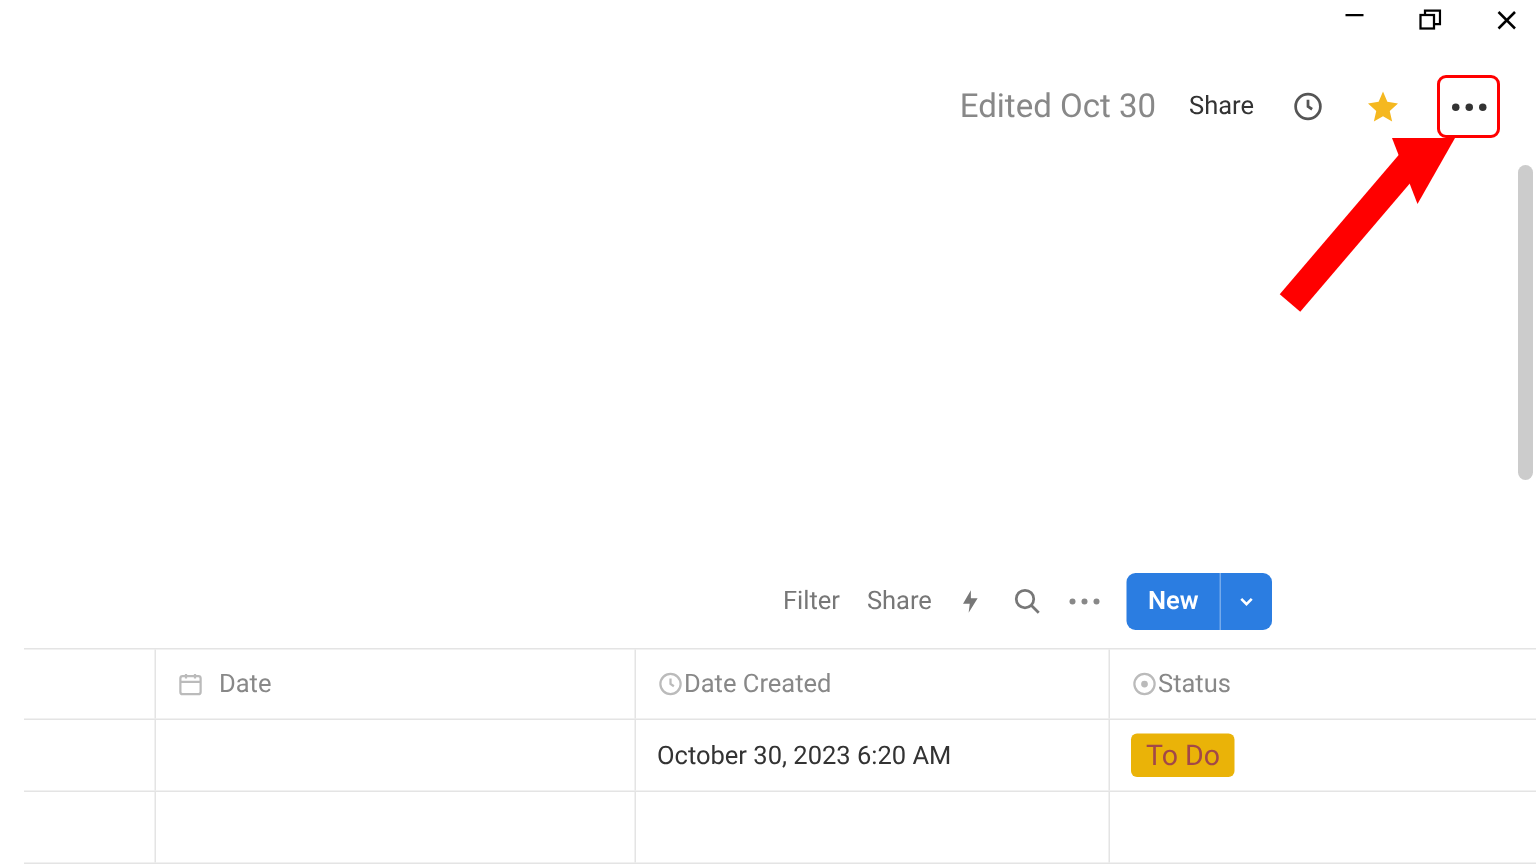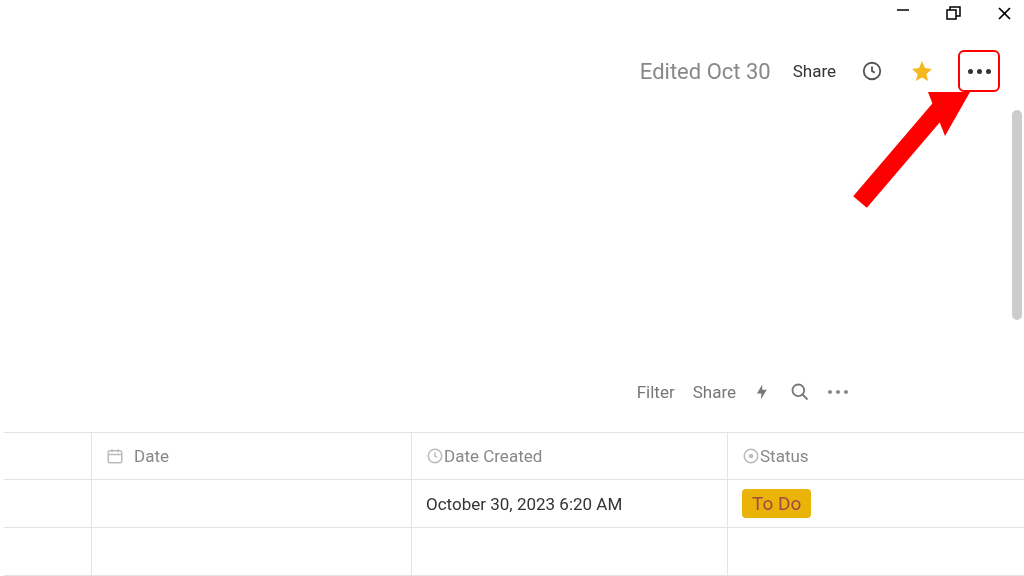--- a/index.html
+++ b/index.html
@@ -119,21 +119,21 @@
       height: 100%;
       display: flex;
       align-items: center;
       justify-content: center;
       padding: 0 10px;
       border-left: 1px solid rgba(255,255,255,0.35);
     }
     .table {
       position: absolute;
       top: 432px;
-      left: 4px;
+      left: 16px;
       right: 0;
     }
     .row {
       display: flex;
       border-top: 1px solid #e4e4e4;
       border-bottom: 1px solid #e4e4e4;
       height: 48px;
     }
     .row + .row { border-top: none; }
     .col0 { width: 88px; border-right: 1px solid #e4e4e4; }
@@ -231,20 +231,28 @@
         <line x1="15" y1="15" x2="21" y2="21"></line>
       </svg>
   </span>
   <span class="ticon">
     <span class="dots sm">
         <span></span>
         <span></span>
         <span></span>
       </span>
   </span>
+  <span class="new-btn">
+    <span class="label">New</span>
+    <span class="chev">
+      <svg width="14" height="14" viewBox="0 0 24 24" fill="none" stroke="#fff" stroke-width="3">
+          <path d="M6 9l6 6 6-6"></path>
+        </svg>
+    </span>
+  </span>
 </div>
 
 <div class="table">
   <div class="row">
     <div class="col0"></div>
     <div class="col1">
       <svg width="18" height="18" viewBox="0 0 24 24" fill="none" stroke="#bbb" stroke-width="2">
           <rect x="3" y="5" width="18" height="16" rx="2"></rect>
           <line x1="3" y1="10" x2="21" y2="10"></line>
           <line x1="8" y1="3" x2="8" y2="7"></line>

